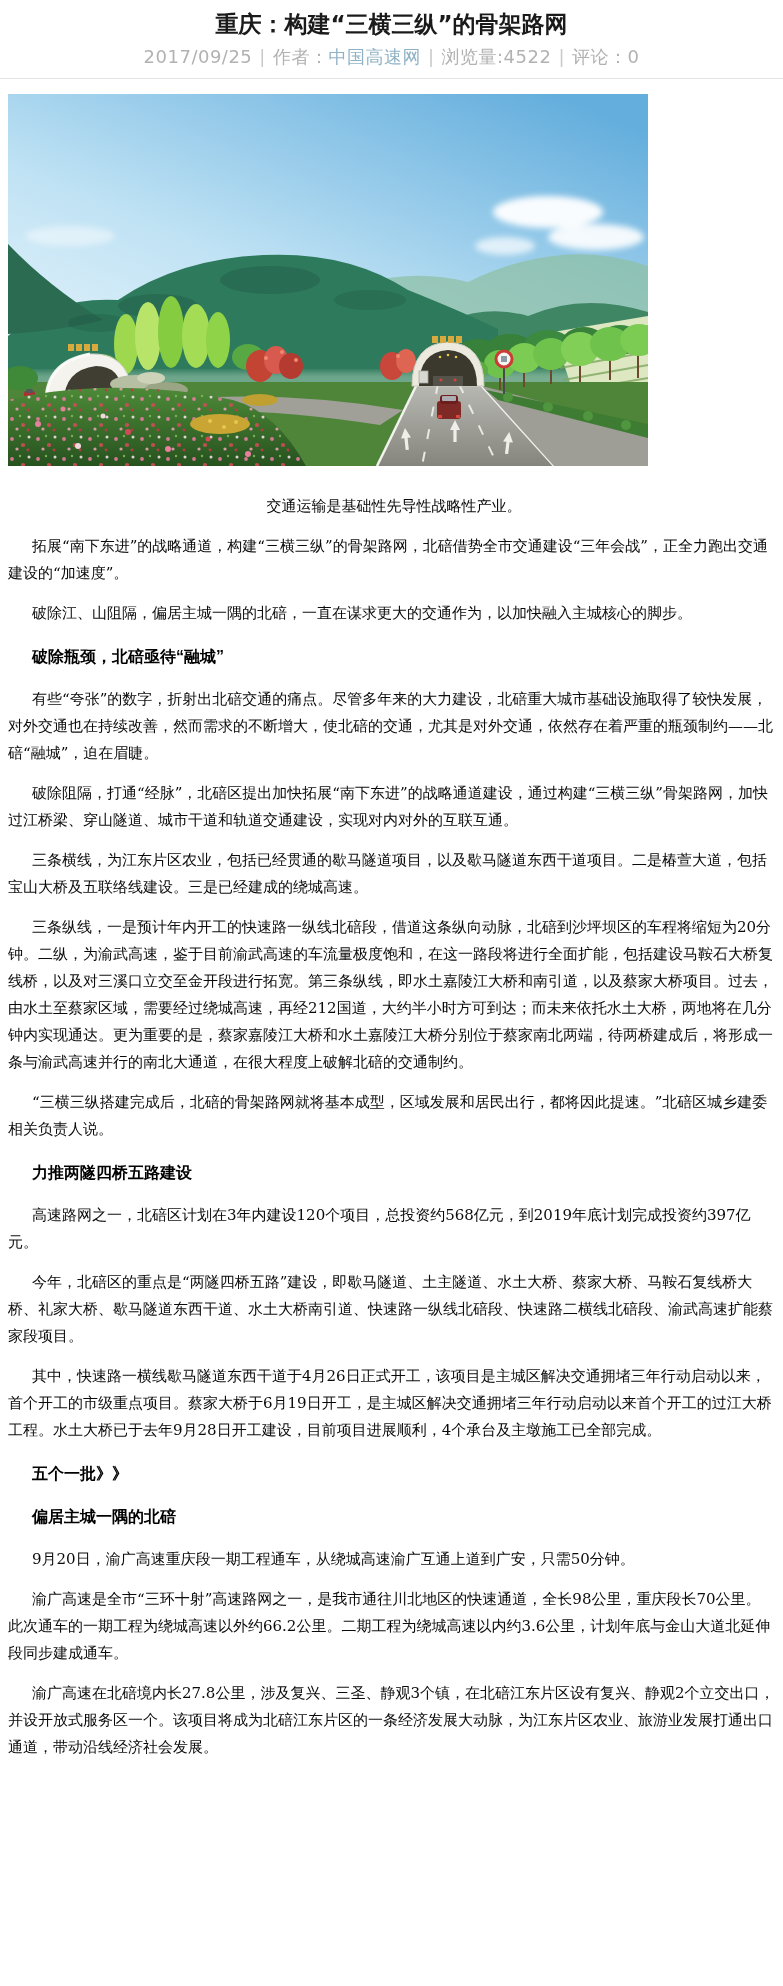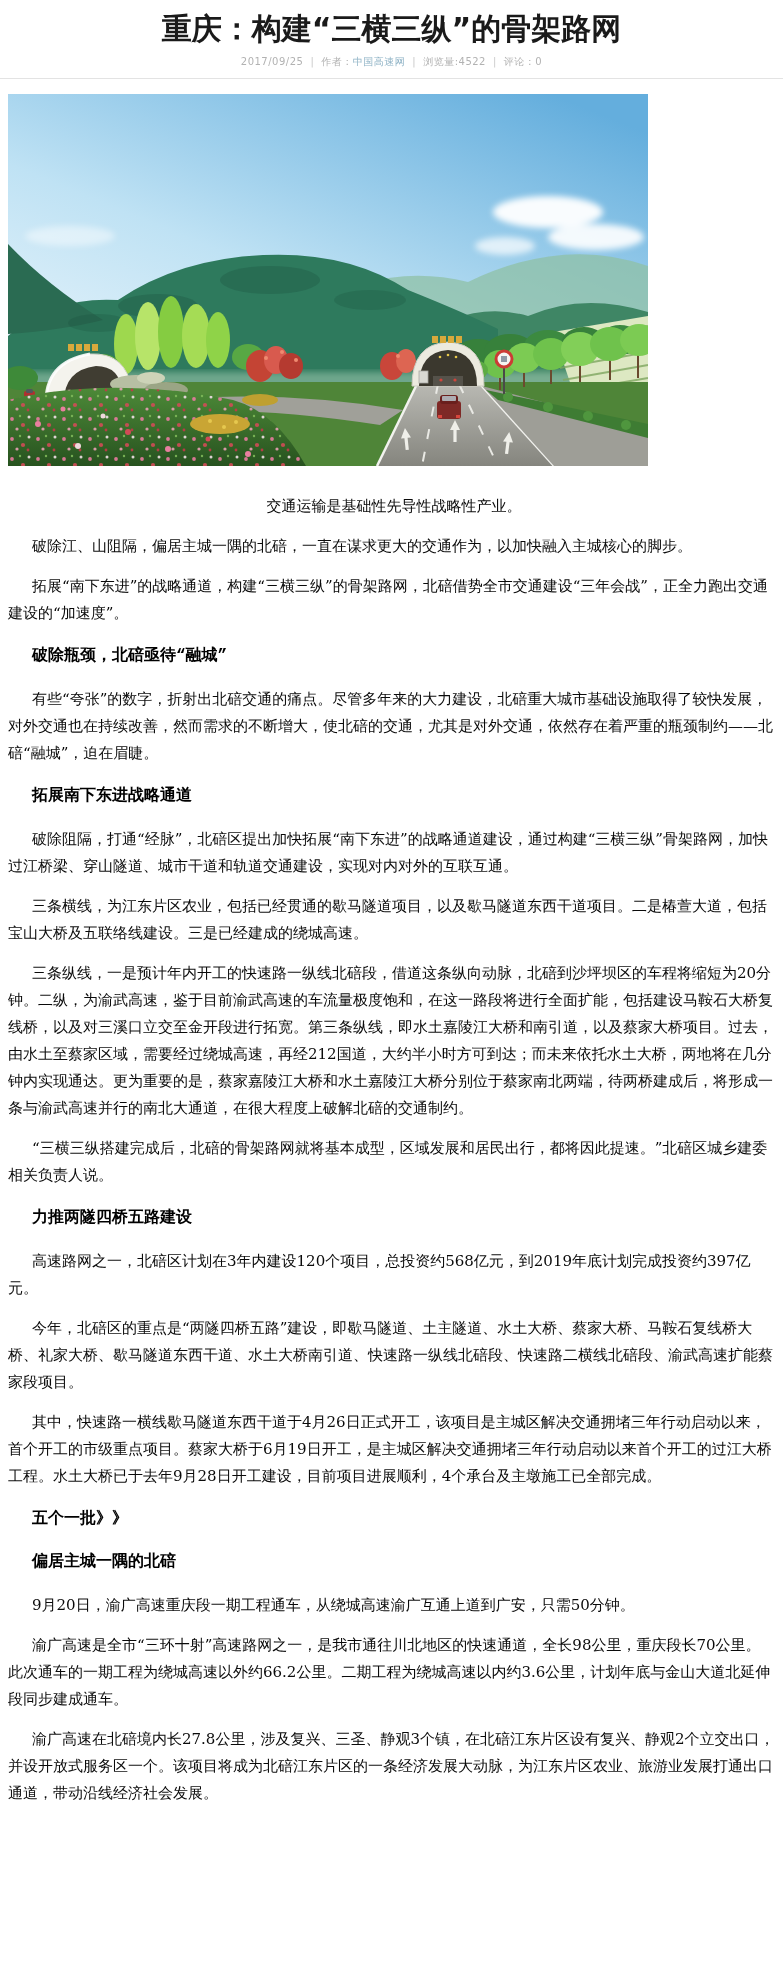--- a/index.html
+++ b/index.html
@@ -1,28 +1,28 @@
 <!DOCTYPE html>
 <html><head>
 <meta charset="utf-8">
 <style>
   html,body{margin:0;padding:0;background:#ffffff;}
   body{width:783px;height:1986px;overflow:hidden;font-family:"DejaVu Sans",sans-serif;}
   .page{padding:0 8px;}
-  .title{font-size:30px;line-height:1.35;font-weight:bold;color:#1a1a1a;text-align:center;margin:9px 0 5px 0;}
-  .meta{text-align:center;color:#b2b2b2;font-size:10px;margin:4px 0 9px 0;letter-spacing:.5px;}
+  .title{font-size:23px;line-height:1.35;font-weight:bold;color:#1a1a1a;text-align:center;margin:9px 0 5px 0;}
+  .meta{text-align:center;color:#b2b2b2;font-size:18px;margin:4px 0 9px 0;letter-spacing:.5px;}
   .meta .sep{margin:0 7px;color:#c9c9c9;}
   .meta .author{color:#8fb3c6;text-decoration:none;cursor:pointer;}
   .rule{border:none;border-top:1px solid #e3e3e3;margin:6px -8px 15px -8px;}
   .hero{margin:0 0 27px 0;width:640px;height:372px;font-size:0;line-height:0;}
   .hero svg{display:block;}
   .body{font-size:15px;line-height:27px;color:#0a0a0a;font-family:"DejaVu Serif","DejaVu Sans",serif;}
   .body .p{margin:13px 0;text-indent:1.6em;}
   .body .p.first{text-indent:5px;text-align:center;}
-  .body .h{font-size:16px;font-weight:bold;color:#000;margin:16px 0;text-indent:1.5em;font-family:Liberation Mono, monospace;}
+  .body .h{font-size:16px;font-weight:bold;color:#000;margin:16px 0;text-indent:1.5em;font-family:Liberation Sans, sans-serif;}
 </style>
 </head>
 <body>
 
 <div class="page">
 
   <h1 class="title">重庆：构建“三横三纵”的骨架路网</h1>
 
   <div class="meta">
     <span>2017/09/25</span><span class="sep">|</span><span>作者：</span><a class="author">中国高速网</a><span class="sep">|</span><span>浏览量:</span><span>4522</span><span class="sep">|</span><span>评论：</span><span>0</span>
@@ -246,25 +246,24 @@
       <g>
         <line x1="496" y1="300" x2="496" y2="272" stroke="#4a4a48" stroke-width="2"></line>
         <circle cx="496" cy="265" r="8" fill="#f5f5f2" stroke="#cc3b35" stroke-width="3"></circle>
         <rect x="493" y="262" width="6" height="6" fill="#3a4a66" opacity="0.55"></rect>
       </g>
     </svg>
   </figure>
 
   <div class="body">
     <p class="p first">交通运输是基础性先导性战略性产业。</p>
+    <p class="p">拓展“南下东进”的战略通道，构建“三横三纵”的骨架路网，北碚借势全市交通建设“三年会战”，正全力跑出交通建设的“加速度”。</p>
     <p class="p">破除江、山阻隔，偏居主城一隅的北碚，一直在谋求更大的交通作为，以加快融入主城核心的脚步。</p>
-    <p class="p">拓展“南下东进”的战略通道，构建“三横三纵”的骨架路网，北碚借势全市交通建设“三年会战”，正全力跑出交通建设的“加速度”。</p>
     <h3 class="h">破除瓶颈，北碚亟待“融城”</h3>
     <p class="p">有些“夸张”的数字，折射出北碚交通的痛点。尽管多年来的大力建设，北碚重大城市基础设施取得了较快发展，对外交通也在持续改善，然而需求的不断增大，使北碚的交通，尤其是对外交通，依然存在着严重的瓶颈制约——北碚“融城”，迫在眉睫。</p>
-    <h3 class="h">拓展南下东进战略通道</h3>
     <p class="p">破除阻隔，打通“经脉”，北碚区提出加快拓展“南下东进”的战略通道建设，通过构建“三横三纵”骨架路网，加快过江桥梁、穿山隧道、城市干道和轨道交通建设，实现对内对外的互联互通。</p>
     <p class="p">三条横线，为江东片区农业，包括已经贯通的歇马隧道项目，以及歇马隧道东西干道项目。二是椿萱大道，包括宝山大桥及五联络线建设。三是已经建成的绕城高速。</p>
     <p class="p">三条纵线，一是预计年内开工的快速路一纵线北碚段，借道这条纵向动脉，北碚到沙坪坝区的车程将缩短为20分钟。二纵，为渝武高速，鉴于目前渝武高速的车流量极度饱和，在这一路段将进行全面扩能，包括建设马鞍石大桥复线桥，以及对三溪口立交至金开段进行拓宽。第三条纵线，即水土嘉陵江大桥和南引道，以及蔡家大桥项目。过去，由水土至蔡家区域，需要经过绕城高速，再经212国道，大约半小时方可到达；而未来依托水土大桥，两地将在几分钟内实现通达。更为重要的是，蔡家嘉陵江大桥和水土嘉陵江大桥分别位于蔡家南北两端，待两桥建成后，将形成一条与渝武高速并行的南北大通道，在很大程度上破解北碚的交通制约。</p>
     <p class="p">“三横三纵搭建完成后，北碚的骨架路网就将基本成型，区域发展和居民出行，都将因此提速。”北碚区城乡建委相关负责人说。</p>
     <h3 class="h">力推两隧四桥五路建设</h3>
     <p class="p">高速路网之一，北碚区计划在3年内建设120个项目，总投资约568亿元，到2019年底计划完成投资约397亿元。</p>
     <p class="p">今年，北碚区的重点是“两隧四桥五路”建设，即歇马隧道、土主隧道、水土大桥、蔡家大桥、马鞍石复线桥大桥、礼家大桥、歇马隧道东西干道、水土大桥南引道、快速路一纵线北碚段、快速路二横线北碚段、渝武高速扩能蔡家段项目。</p>
     <p class="p">其中，快速路一横线歇马隧道东西干道于4月26日正式开工，该项目是主城区解决交通拥堵三年行动启动以来，首个开工的市级重点项目。蔡家大桥于6月19日开工，是主城区解决交通拥堵三年行动启动以来首个开工的过江大桥工程。水土大桥已于去年9月28日开工建设，目前项目进展顺利，4个承台及主墩施工已全部完成。</p>
     <h3 class="h">五个一批》》</h3>
     <h3 class="h">偏居主城一隅的北碚</h3>

